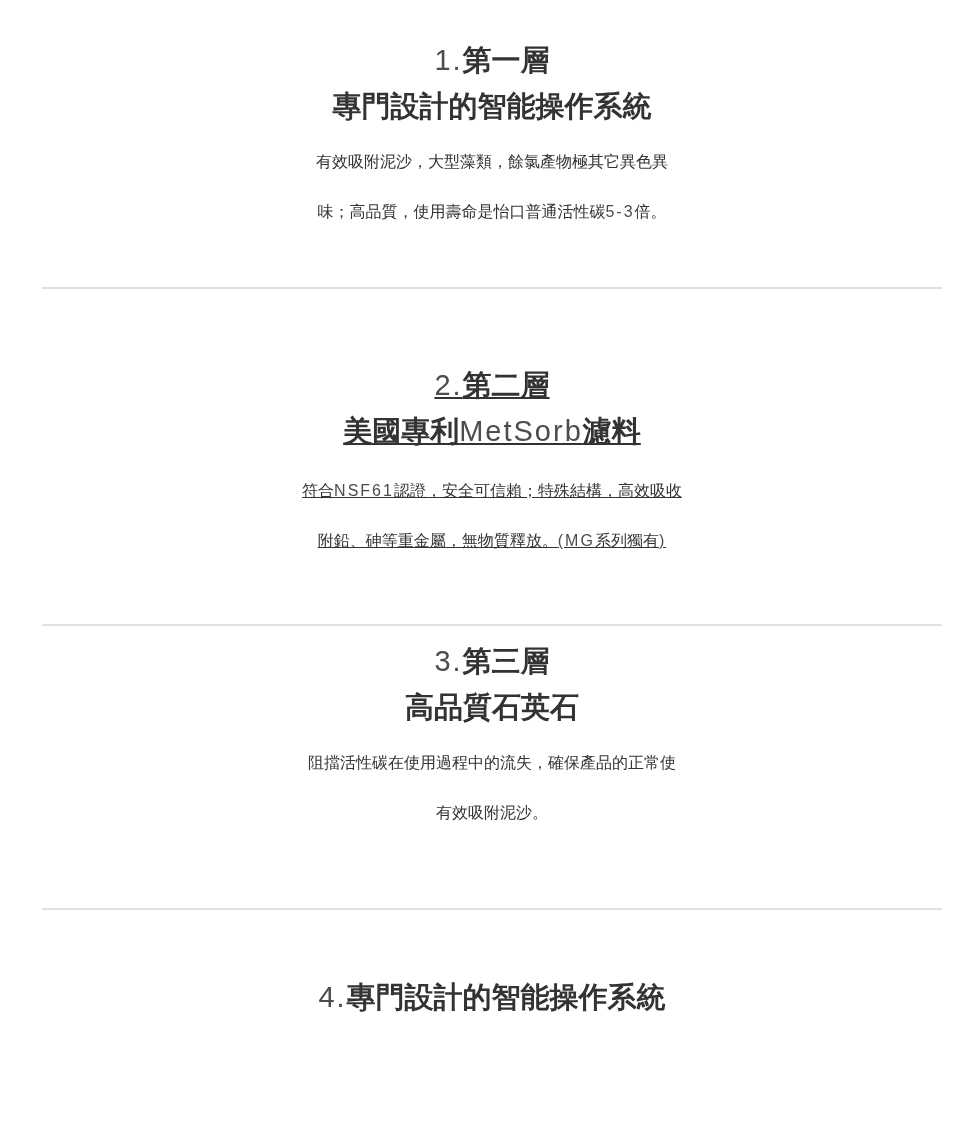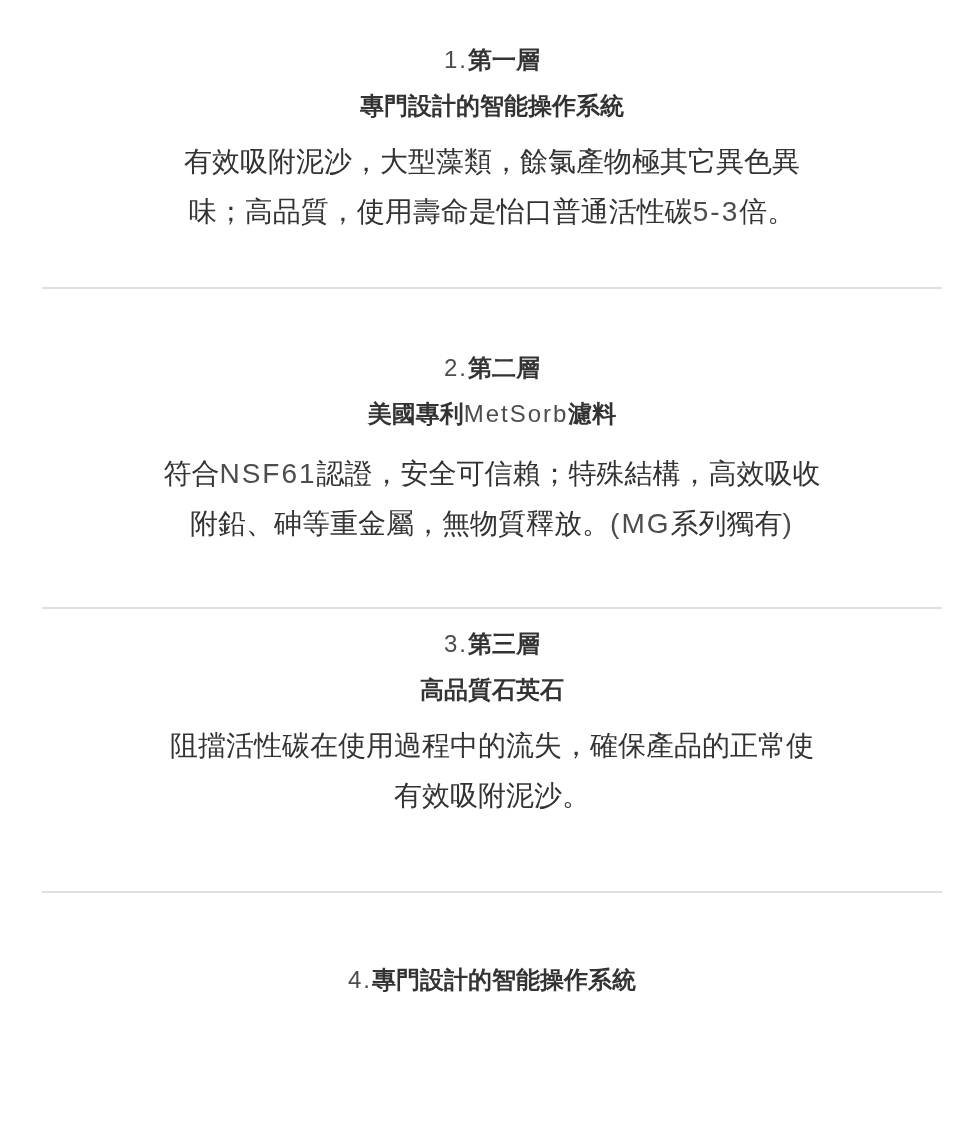--- a/index.html
+++ b/index.html
@@ -15,46 +15,46 @@
     overflow: hidden;
   }
   .content {
     margin-left: 42px;
     width: 900px;
     text-align: center;
     color: #333333;
   }
   .hd {
     margin: 0;
-    font-size: 24px;
+    font-size: 29px;
     line-height: 46px;
     font-weight: 700;
     color: #333333;
   }
   .bd { margin: 0; }
   .line {
-    font-size: 28px;
+    font-size: 16px;
     line-height: 50px;
     font-weight: 400;
     color: #333333;
   }
   
   .lat {
     font-weight: 400;
     color: #4d4d4d;
     letter-spacing: 2px;
   }
   hr.divider {
     border: none;
     border-top: 2px solid #e0e0e0;
     margin: 0;
     width: 100%;
   }
   .sec1 { padding-top: 37px; padding-bottom: 50px; }
-  .sec2 { padding-top: 56px; padding-bottom: 58px; }
+  .sec2 { padding-top: 73px; padding-bottom: 58px; text-decoration: underline; }
   .sec3 { padding-top: 12px; padding-bottom: 70px; }
   .sec4 { padding-top: 64px; }
   .sec1 .bd { margin-top: 8px; }
   .sec2 .bd { margin-top: 12px; }
   .sec3 .bd { margin-top: 8px; }
   .sec4 .bd { margin-top: 40px; }
 </style>
 </head>
 <body>
 

